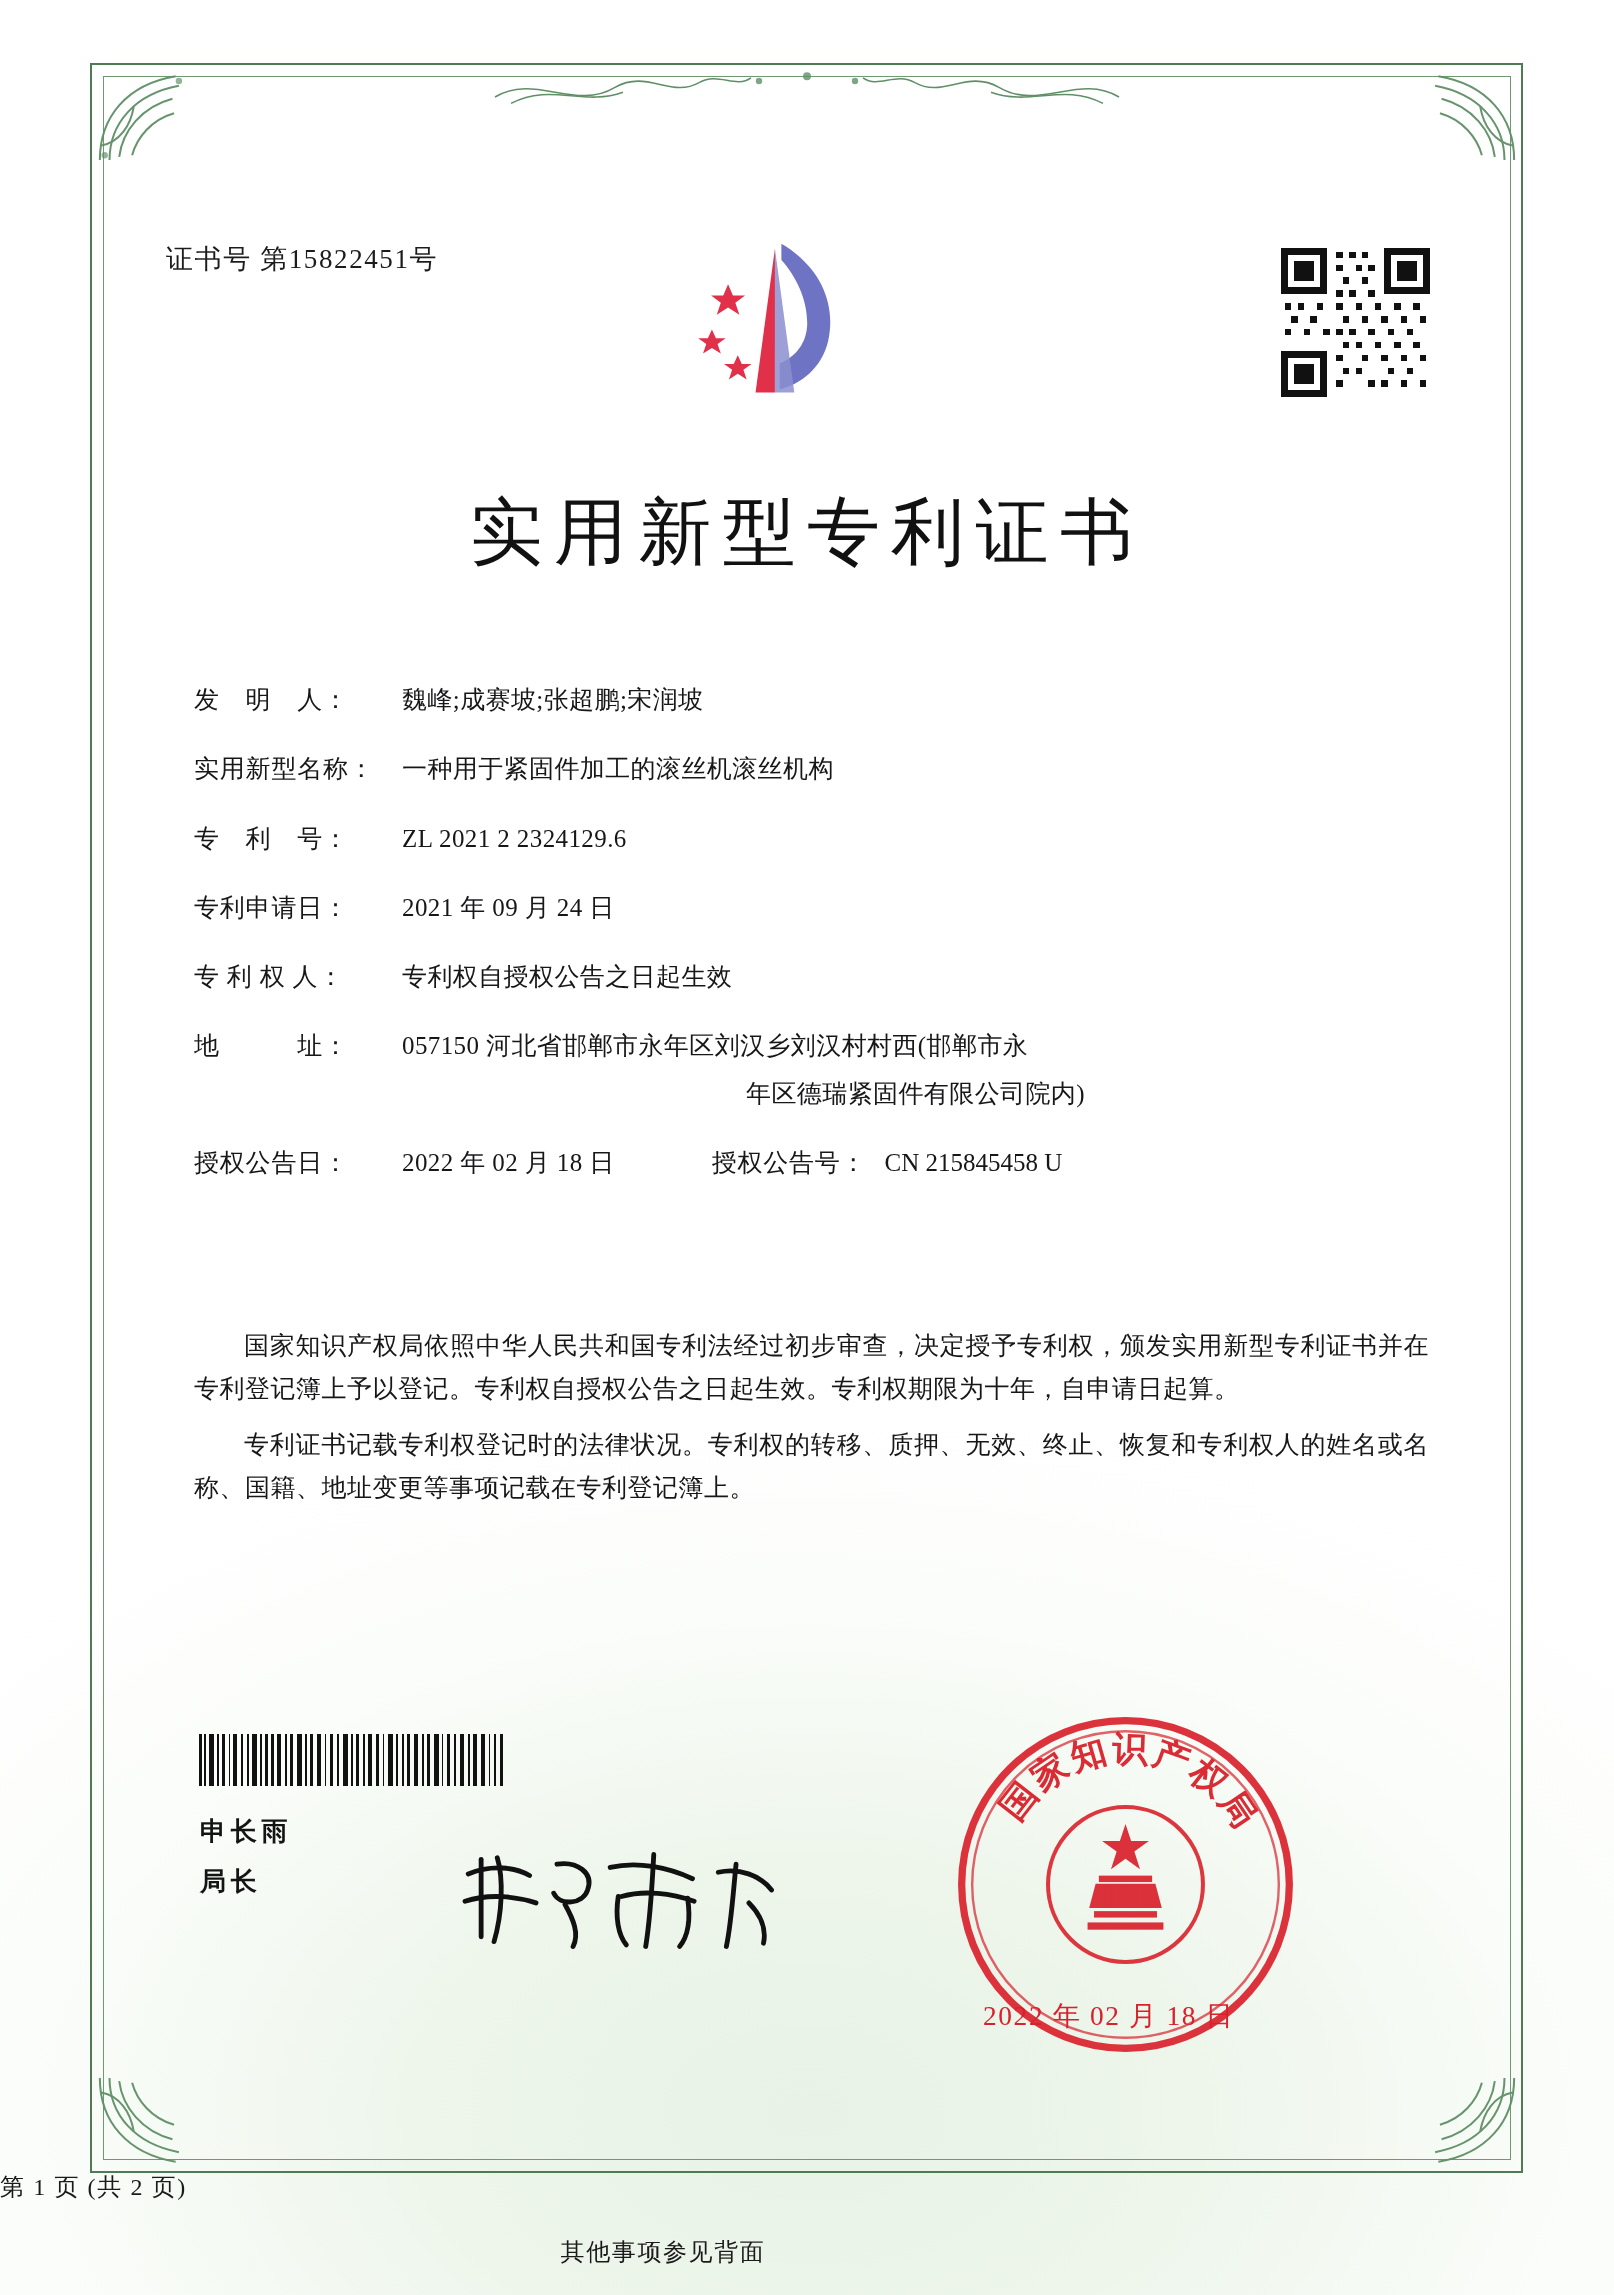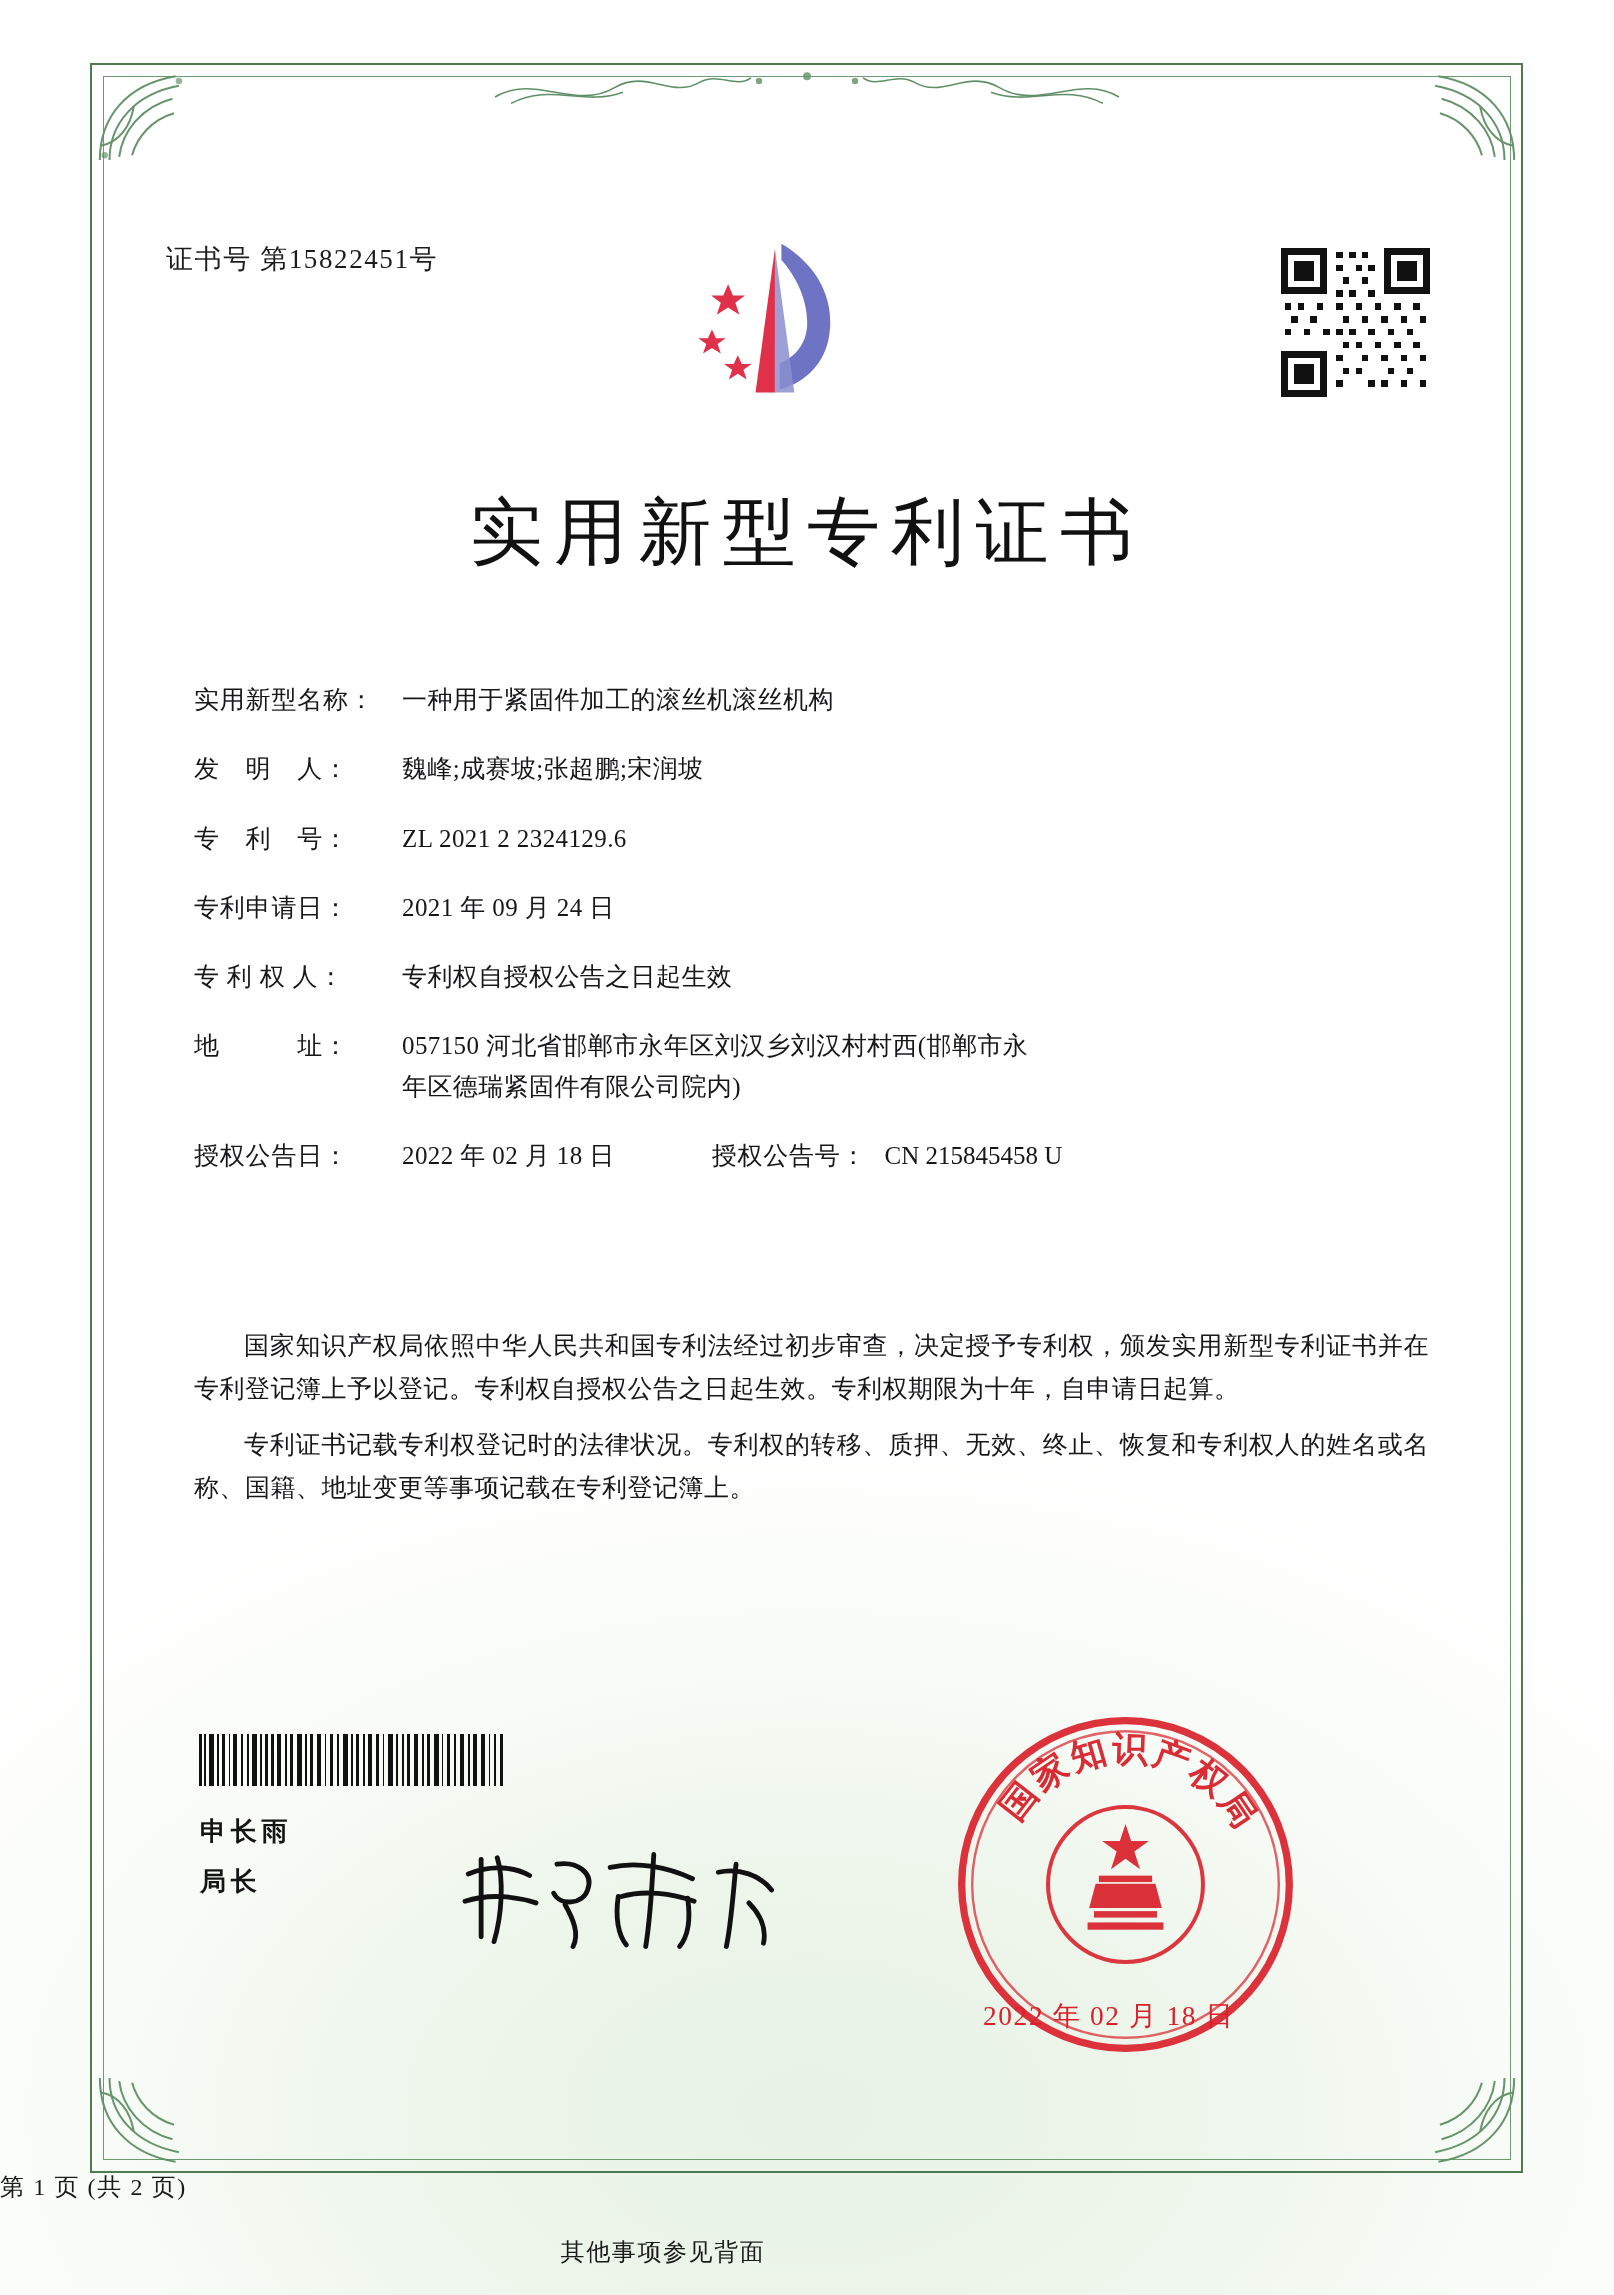--- a/index.html
+++ b/index.html
@@ -119,21 +119,22 @@
     flex: 0 0 208px;
     white-space: nowrap;
     letter-spacing: 0.8px;
   }
   .row .val {
     flex: 1 1 auto;
     letter-spacing: 0.4px;
   }
   .row .val .cont {
     display: block;
-    margin-top: 4px;
+    margin-top: 11px;
+    text-align: center;
   }
   .row.grant {
     margin-bottom: 27.4px;
   }
   .grant .lbl2 {
     margin-left: 97px;
     white-space: nowrap;
     letter-spacing: 0.8px;
   }
   .grant .val2 {
@@ -384,26 +385,26 @@
         <rect x="78" y="86" width="4" height="4"></rect>
           <rect x="90" y="86" width="4" height="4"></rect>
       </g>
     </svg>
   </div>
 
   <div class="title">实用新型专利证书</div>
 
   <div class="fields">
     <div class="row">
+      <div class="lbl">发　明　人：</div>
+      <div class="val">魏峰;成赛坡;张超鹏;宋润坡</div>
+    </div>
+    <div class="row">
       <div class="lbl">实用新型名称：</div>
       <div class="val">一种用于紧固件加工的滚丝机滚丝机构</div>
-    </div>
-    <div class="row">
-      <div class="lbl">发　明　人：</div>
-      <div class="val">魏峰;成赛坡;张超鹏;宋润坡</div>
     </div>
     <div class="row">
       <div class="lbl">专　利　号：</div>
       <div class="val">ZL 2021 2 2324129.6</div>
     </div>
     <div class="row">
       <div class="lbl">专利申请日：</div>
       <div class="val">2021 年 09 月 24 日</div>
     </div>
     <div class="row">

